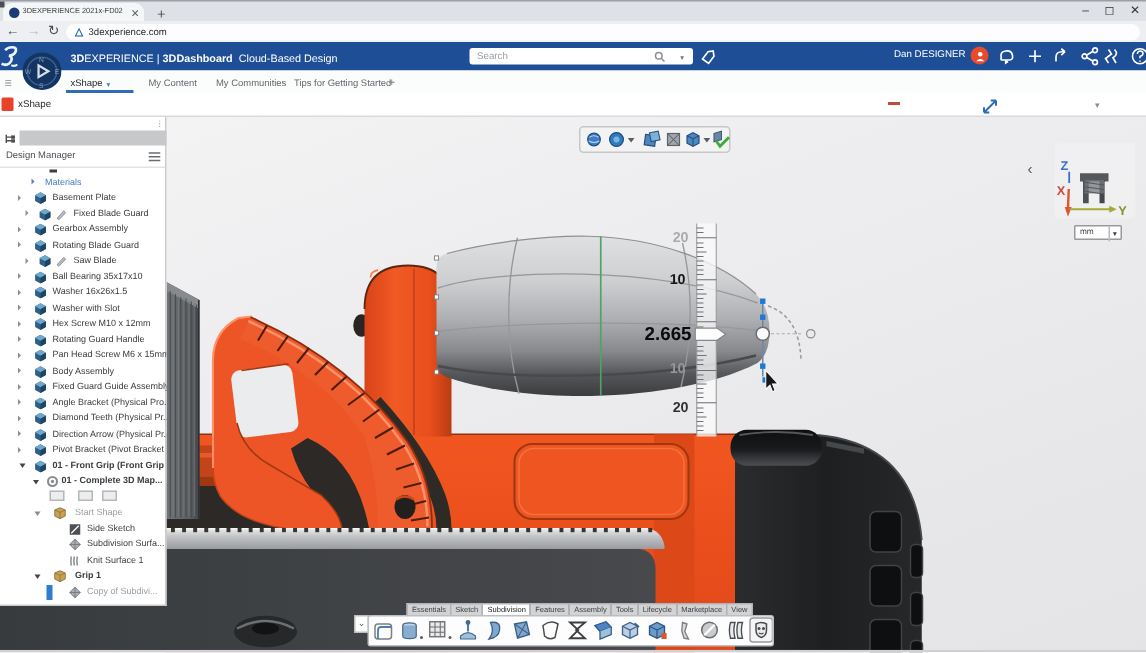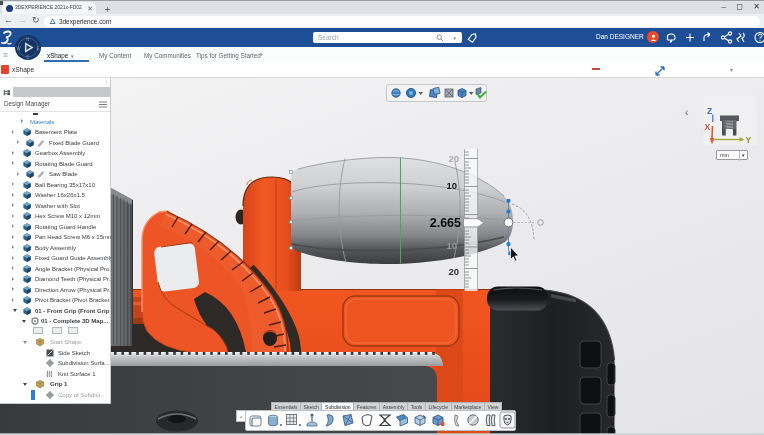--- a/index.html
+++ b/index.html
@@ -85,20 +85,21 @@
       <span class="site">△</span>
       <span class="url">3dexperience.com</span>
     </div>
   </div>
 
   <div id="bluebar">
     <svg class="abs" style="left:0;top:2px;" width="13" height="16" viewBox="0 0 13 16">
         <path d="M1,12.5 Q5.5,14.5 7.5,10.5 Q8.5,8 6,7.2 Q9.5,7 10.5,4.2 Q11.3,1.5 8,1.5 Q5,1.5 3.5,3.5" fill="none" stroke="#eef2f7" stroke-width="1.8"></path>
         <path d="M7.5,13.5 Q10,14.5 11.5,13" fill="none" stroke="#eef2f7" stroke-width="1.4"></path>
       </svg>
+    <span id="brand"><b>3D</b>EXPERIENCE&nbsp;| <b>3DDashboard</b>&nbsp;&nbsp;Cloud-Based Design</span>
     <div id="search">
         <span class="ph">Search</span>
       <svg class="abs" style="right:18px;top:2px;" width="8" height="8" viewBox="0 0 8 8">
           <circle cx="3.2" cy="3.2" r="2.2" fill="none" stroke="#8a8f94" stroke-width="1"></circle>
           <line x1="5" y1="5" x2="7" y2="7" stroke="#8a8f94" stroke-width="1"></line>
         </svg>
       <span class="abs" style="right:6px;top:2.5px;font-size:5px;color:#777;">▾</span>
     </div>
     <svg class="abs" style="left:466px;top:3.5px;" width="12" height="12" viewBox="0 0 12 12">
         <path d="M2.2,6.8 L6.5,2.5 L10,2.5 L10,6 L5.8,10.3 Z" fill="none" stroke="#fff" stroke-width="1.1" transform="rotate(-8 6 6)"></path>

